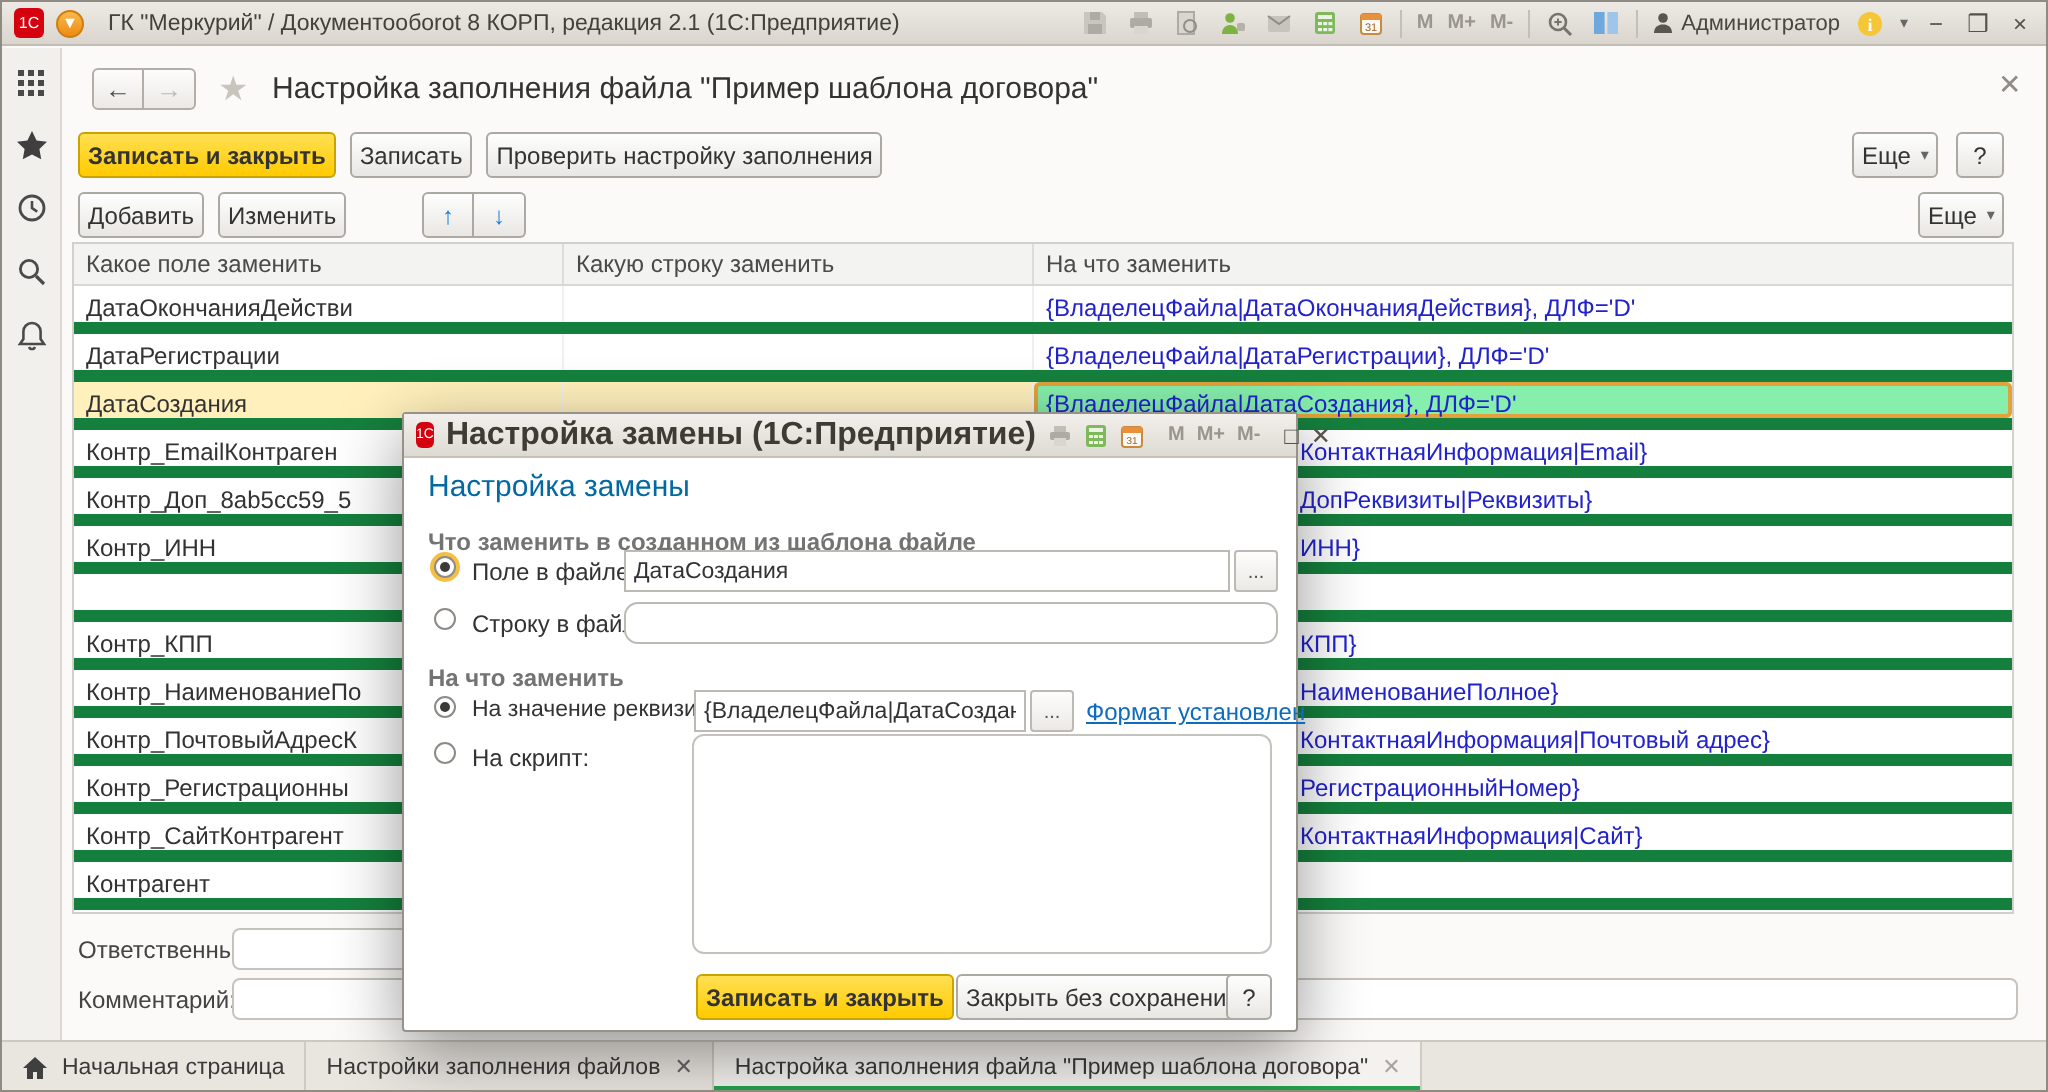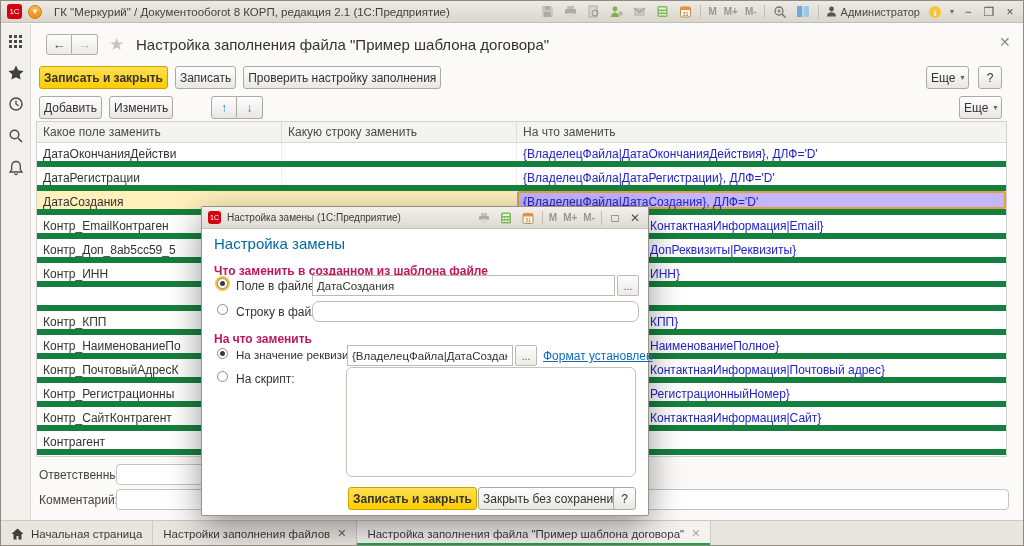--- a/index.html
+++ b/index.html
@@ -55,36 +55,36 @@
   .thcell { font-size:12px; color:#4A4A4A; padding:3px 6px; white-space:nowrap; overflow:hidden; }
   .trow { display:flex; height:24px; border-bottom:6px solid #15803d; background:#fff; }
   .trow.selected { background:#FFF0BC; }
   .tcell { padding:4px 6px; font-size:12px; color:#333; white-space:nowrap; overflow:hidden; }
   .c1 { width:245px; border-right:1px solid #F0F0EE; }
   .c2 { width:235px; border-right:1px solid #F0F0EE; }
   .c3 { flex:1; }
   .thead .c1, .thead .c2 { border-right:1px solid #DCDCDA; }
   .cellblue { color:#2222CC; }
   .cellblue.clipped { display:inline-block; margin-left:127px; }
-  .trow.selected .c3 { background:#c4b5fd; box-shadow:inset 0 0 0 2px #E2A23B; border-radius:3px; }
+  .trow.selected .c3 { background:#86efac; box-shadow:inset 0 0 0 2px #E2A23B; border-radius:3px; }
 
   
   .flabel { position:absolute; font-size:12px; color:#444; }
   .finput { position:absolute; height:21px; border:1px solid #C6C3BD; border-radius:4px;
     background:#fff; font-size:12px; padding:0 5px; font-family:"Liberation Sans", sans-serif; }
 
   
   .dialog { position:absolute; left:200px; top:205px; width:448px; height:310px;
     background:#fff; border:1px solid #96928A; border-radius:2px; z-index:30;
     box-shadow:0 10px 34px rgba(0,0,0,.42); }
   .dlg-titlebar { height:22px; background:linear-gradient(#F2F0EC,#DEDAD3);
     border-bottom:1px solid #C6C2BA; display:flex; align-items:center; padding:0 6px; gap:6px; }
-  .dlg-title { font-size:10px; color:#3E3A34; white-space:nowrap; flex:1; }
+  .dlg-title { font-size:16px; color:#3E3A34; white-space:nowrap; flex:1;font-weight:bold; }
   .dlg-heading { position:absolute; left:12px; top:28px; font-size:15px; color:#0369a1; }
-  .greenhead { position:absolute; font-size:12px; font-weight:bold; color:#be185d; }
+  .greenhead { position:absolute; font-size:12px; font-weight:bold; color:#737373; }
   .dlg-label { position:absolute; font-size:12px; color:#333; white-space:nowrap; }
   .radio { position:absolute; width:11px; height:11px; border-radius:50%;
     border:1px solid #8E8B86; background:#fff; }
   .radio.checked::after { content:''; display:block; width:5px; height:5px; border-radius:50%;
     background:#3A3A3A; margin:2px; }
   .radio.focusring { box-shadow:0 0 0 2px #F3C043; }
   .dlg-input { position:absolute; height:21px; border:1px solid #BDBAB5; background:#fff;
     font-size:11.5px; color:#333; padding:0 4px; font-family:"Liberation Sans", sans-serif; }
   .dots-btn { position:absolute; width:22px; height:21px; border:1px solid #BDBAB5; border-radius:2px;
     background:linear-gradient(#FDFDFC,#ECEAE6); font-size:10px; color:#555;

